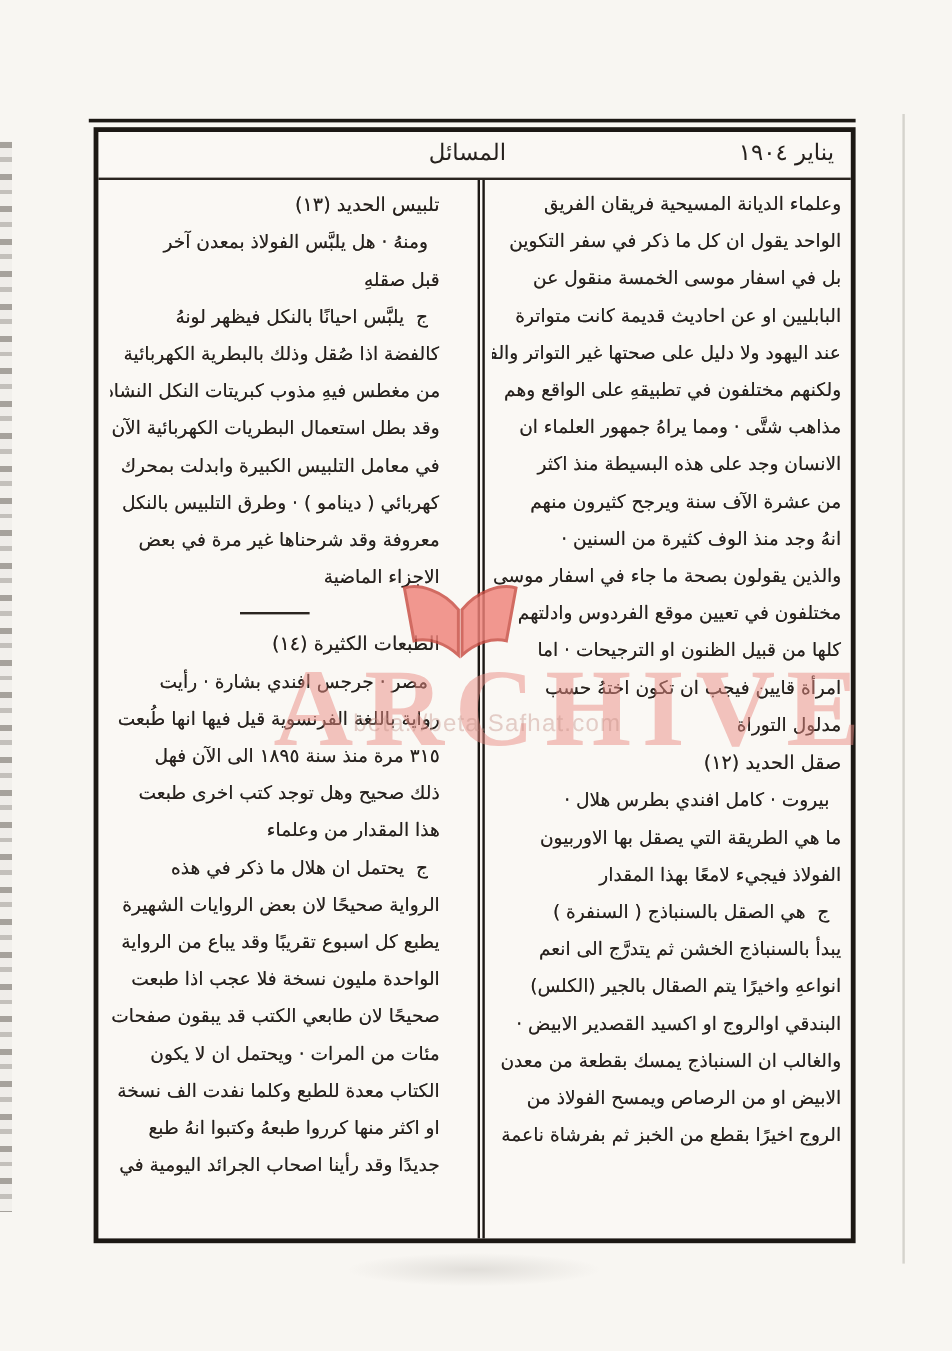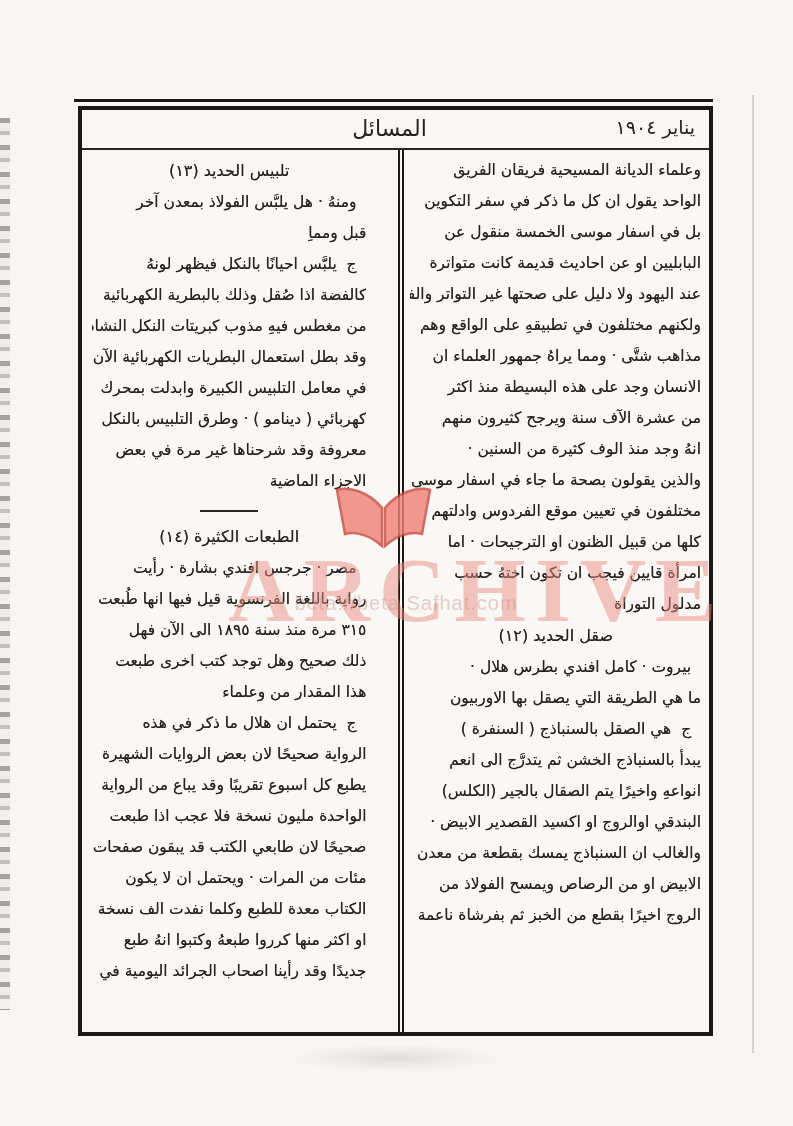--- a/index.html
+++ b/index.html
@@ -12,32 +12,32 @@
   
   .frame{
     position:absolute;left:78px;top:106px;width:635px;height:930px;
     border:4px solid #1c1814;background:#faf8f4;box-sizing:border-box;
   }
   .frame::before{
     content:"";position:absolute;left:-8px;right:-4px;top:-11px;height:3px;background:#1c1814;
   }
   .header{height:38px;border-bottom:2px solid #2a2520;position:relative;direction:rtl;}
   .header .date{position:absolute;right:14px;top:6px;font-size:19px;letter-spacing:.5px;}
-  .header .title{position:absolute;left:0;right:12px;top:6px;text-align:center;font-size:22px;}
+  .header .title{position:absolute;left:0;right:12px;top:6px;text-align:center;font-size:19px;}
   .columns{position:absolute;top:40px;left:0;right:0;bottom:0;display:flex;direction:rtl;}
   .col{box-sizing:border-box;overflow:hidden;padding-top:5px;}
   .col-right{width:51.5%;border-left:6px double #1c1814;padding-right:8px;padding-left:6px;margin-left:24px;}
   .col-left{width:48.5%;padding-right:8px;padding-left:10px;}
   .line{
     direction:rtl;text-align:right;white-space:pre;overflow:hidden;
     font-size:15.5px;line-height:31px;
     text-shadow:0 0 .5px rgba(35,28,22,.65);
   }
   .section-heading{
-    direction:rtl;text-align:center;white-space:pre;
+    direction:rtl;text-align:right;white-space:pre;
     font-size:16px;line-height:32px;
     text-shadow:0 0 .5px rgba(35,28,22,.65);
   }
   .rule-sep{width:58px;border-top:2px solid #2a2520;margin:13px auto 9px auto;}
   
   .wm{position:absolute;left:0;top:0;width:793px;height:1126px;pointer-events:none;z-index:5;}
   .wm-book{position:absolute;left:330px;top:486px;}
   .wm-brand{
     position:absolute;left:228px;top:540px;width:512px;text-align:left;
     font-family:Liberation Serif, serif;font-size:92px;line-height:100px;font-weight:bold;
@@ -91,35 +91,36 @@
           <div class="line">مختلفون في تعيين موقع الفردوس وادلتهم</div>
           <div class="line">كلها من قبيل الظنون او الترجيحات · اما</div>
           <div class="line">امرأة قايين فيجب ان تكون اختهُ حسب</div>
           <div class="line">مدلول التوراة</div>
         </div>
       <div class="section-heading">صقل الحديد (١٢)</div>
       <div>
 
       <div class="line">  بيروت · كامل افندي بطرس هلال ·</div>
           <div class="line">ما هي الطريقة التي يصقل بها الاوربيون</div>
+          <div class="line">الفولاذ فيجيء لامعًا بهذا المقدار</div>
           <div class="line">  ج  هي الصقل بالسنباذج ( السنفرة )</div>
           <div class="line">يبدأ بالسنباذج الخشن ثم يتدرَّج الى انعم</div>
           <div class="line">انواعهِ واخيرًا يتم الصقال بالجير (الكلس)</div>
           <div class="line">البندقي اوالروج او اكسيد القصدير الابيض ·</div>
           <div class="line">والغالب ان السنباذج يمسك بقطعة من معدن</div>
           <div class="line">الابيض او من الرصاص ويمسح الفولاذ من</div>
           <div class="line">الروج اخيرًا بقطع من الخبز ثم بفرشاة ناعمة</div>
         </div>
     </div>
     <div class="col col-left">
       <div class="section-heading">تلبيس الحديد (١٣)</div>
       <div>
 
       <div class="line">  ومنهُ · هل يلبَّس الفولاذ بمعدن آخر</div>
-          <div class="line">قبل ومماِ</div>
+          <div class="line">قبل صقلهِ</div>
           <div class="line">  ج  يلبَّس احيانًا بالنكل فيظهر لونهُ</div>
           <div class="line">كالفضة اذا صُقل وذلك بالبطرية الكهربائية</div>
           <div class="line">من مغطس فيهِ مذوب كبريتات النكل النشادري</div>
           <div class="line">وقد بطل استعمال البطريات الكهربائية الآن</div>
           <div class="line">في معامل التلبيس الكبيرة وابدلت بمحرك</div>
           <div class="line">كهربائي ( دينامو ) · وطرق التلبيس بالنكل</div>
           <div class="line">معروفة وقد شرحناها غير مرة في بعض</div>
           <div class="line">الاجزاء الماضية</div>
         </div>
       <div class="rule-sep"></div>

